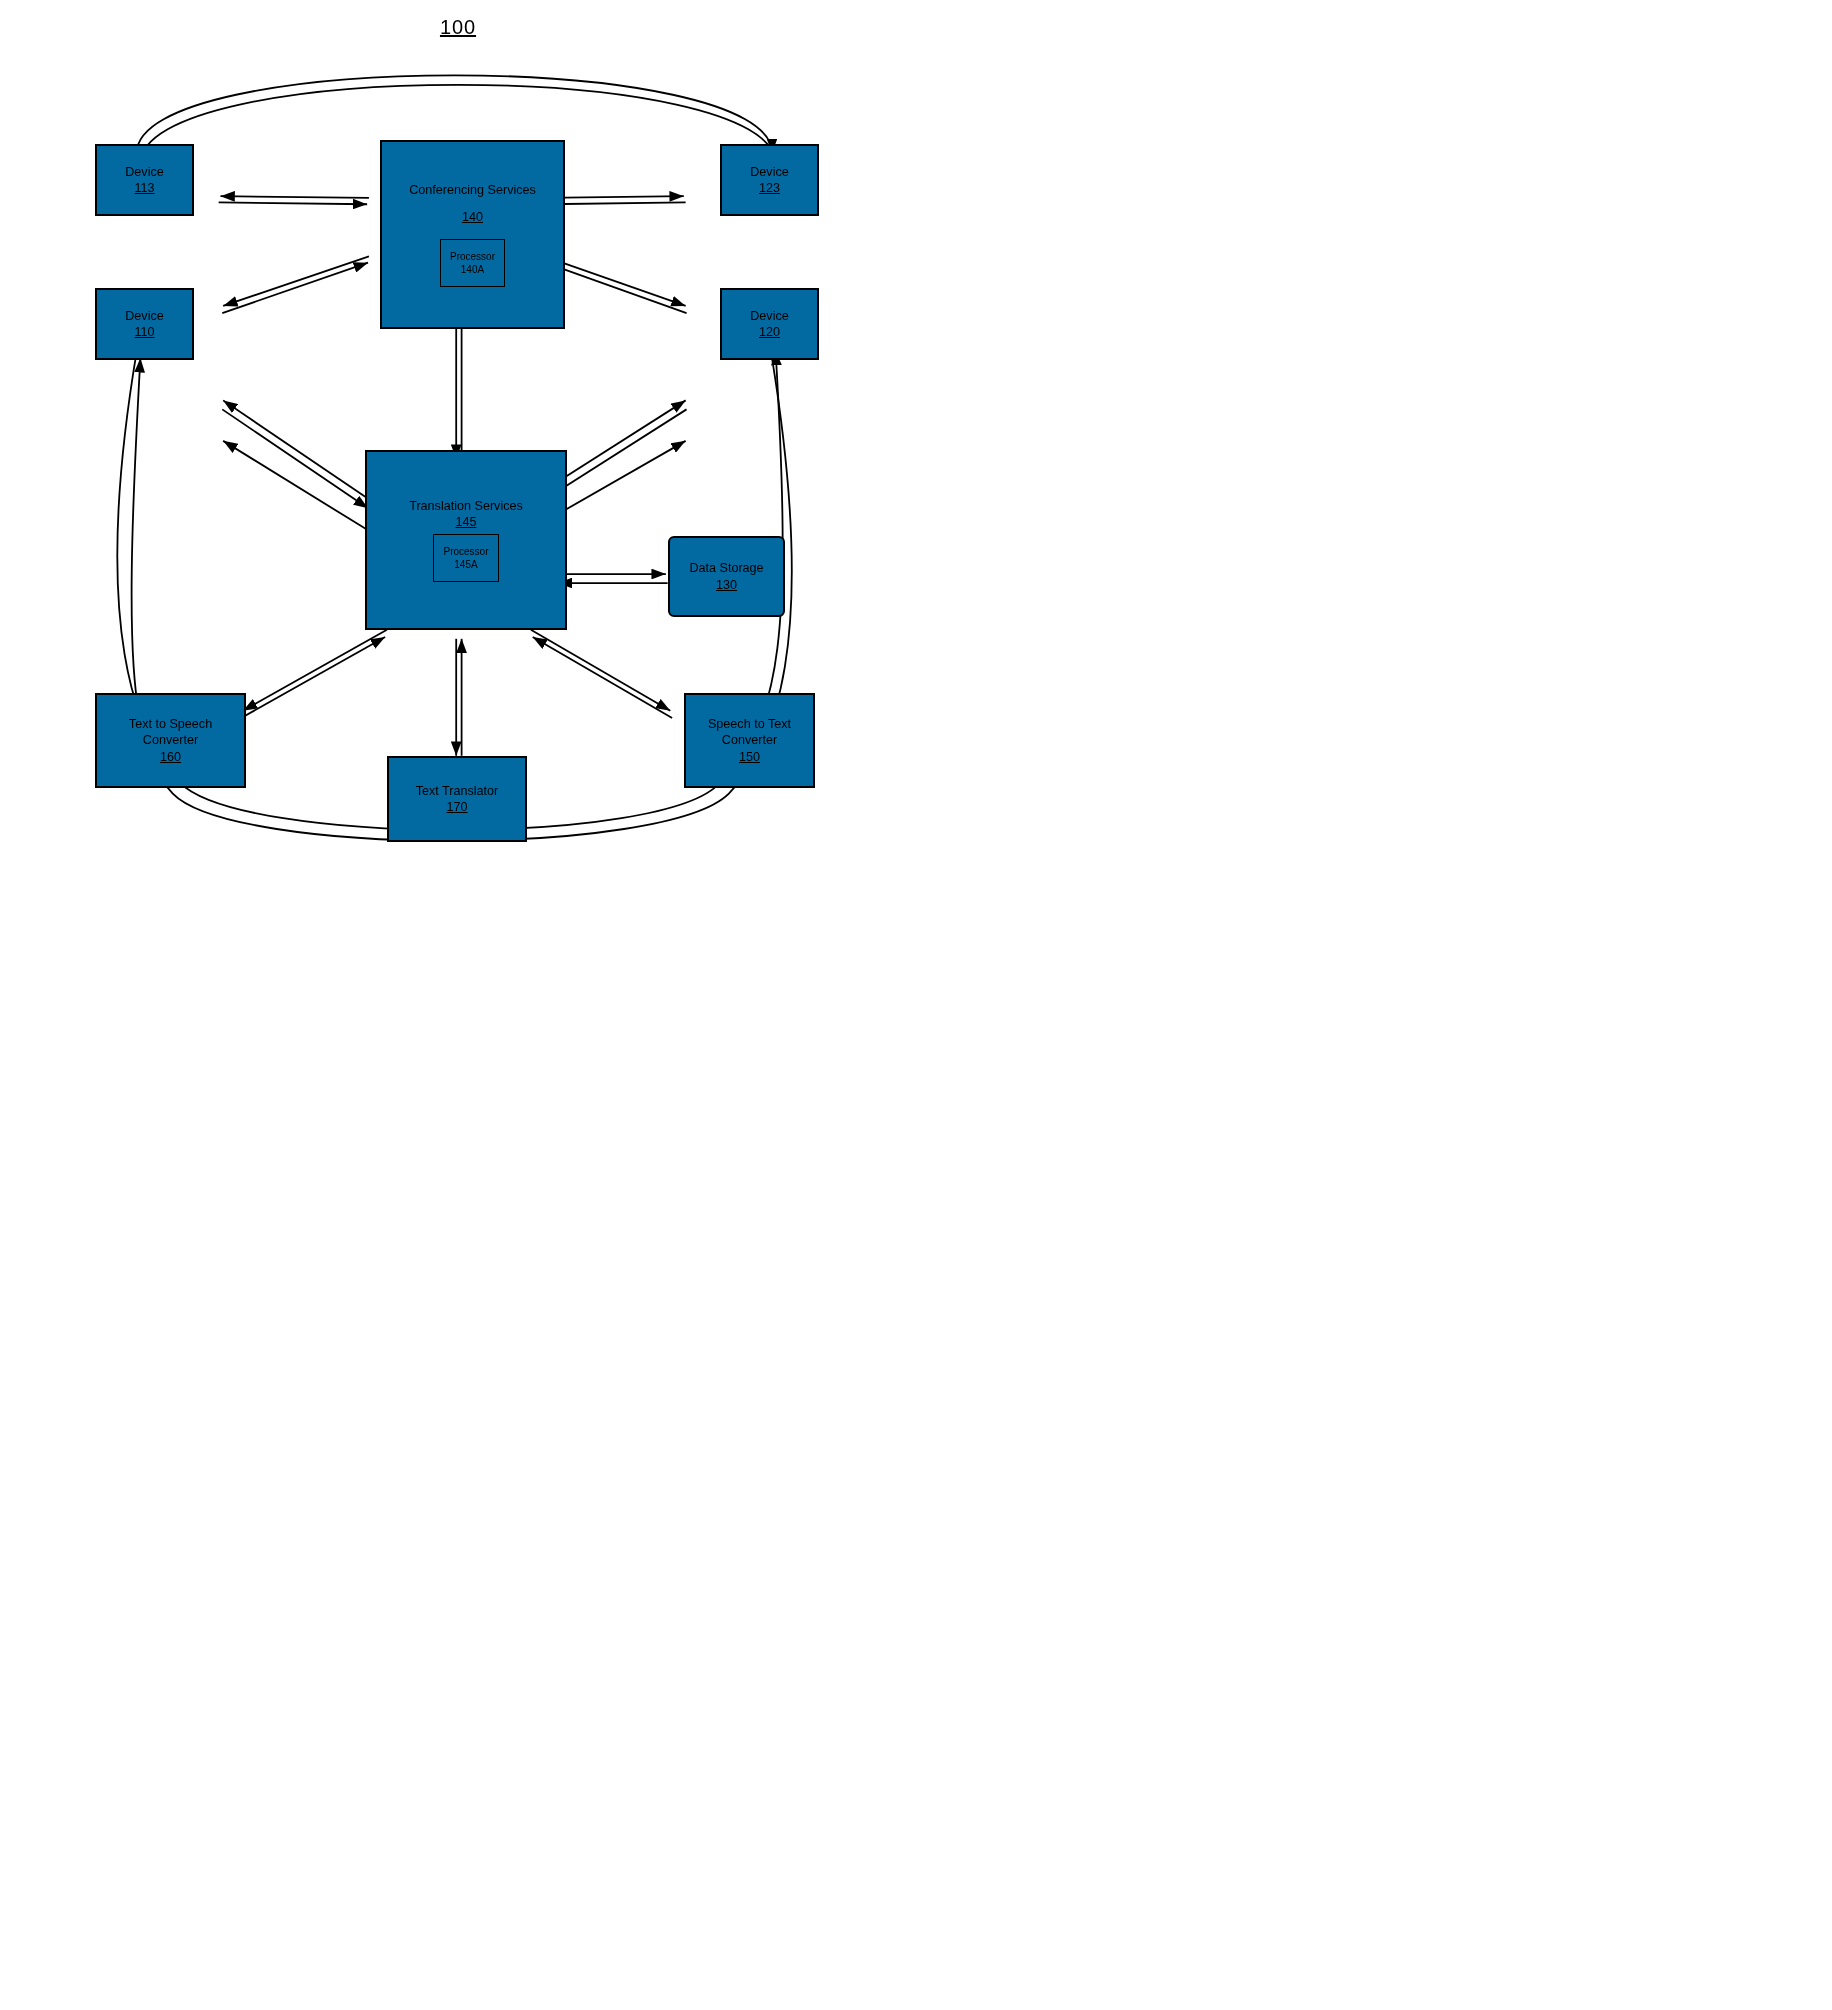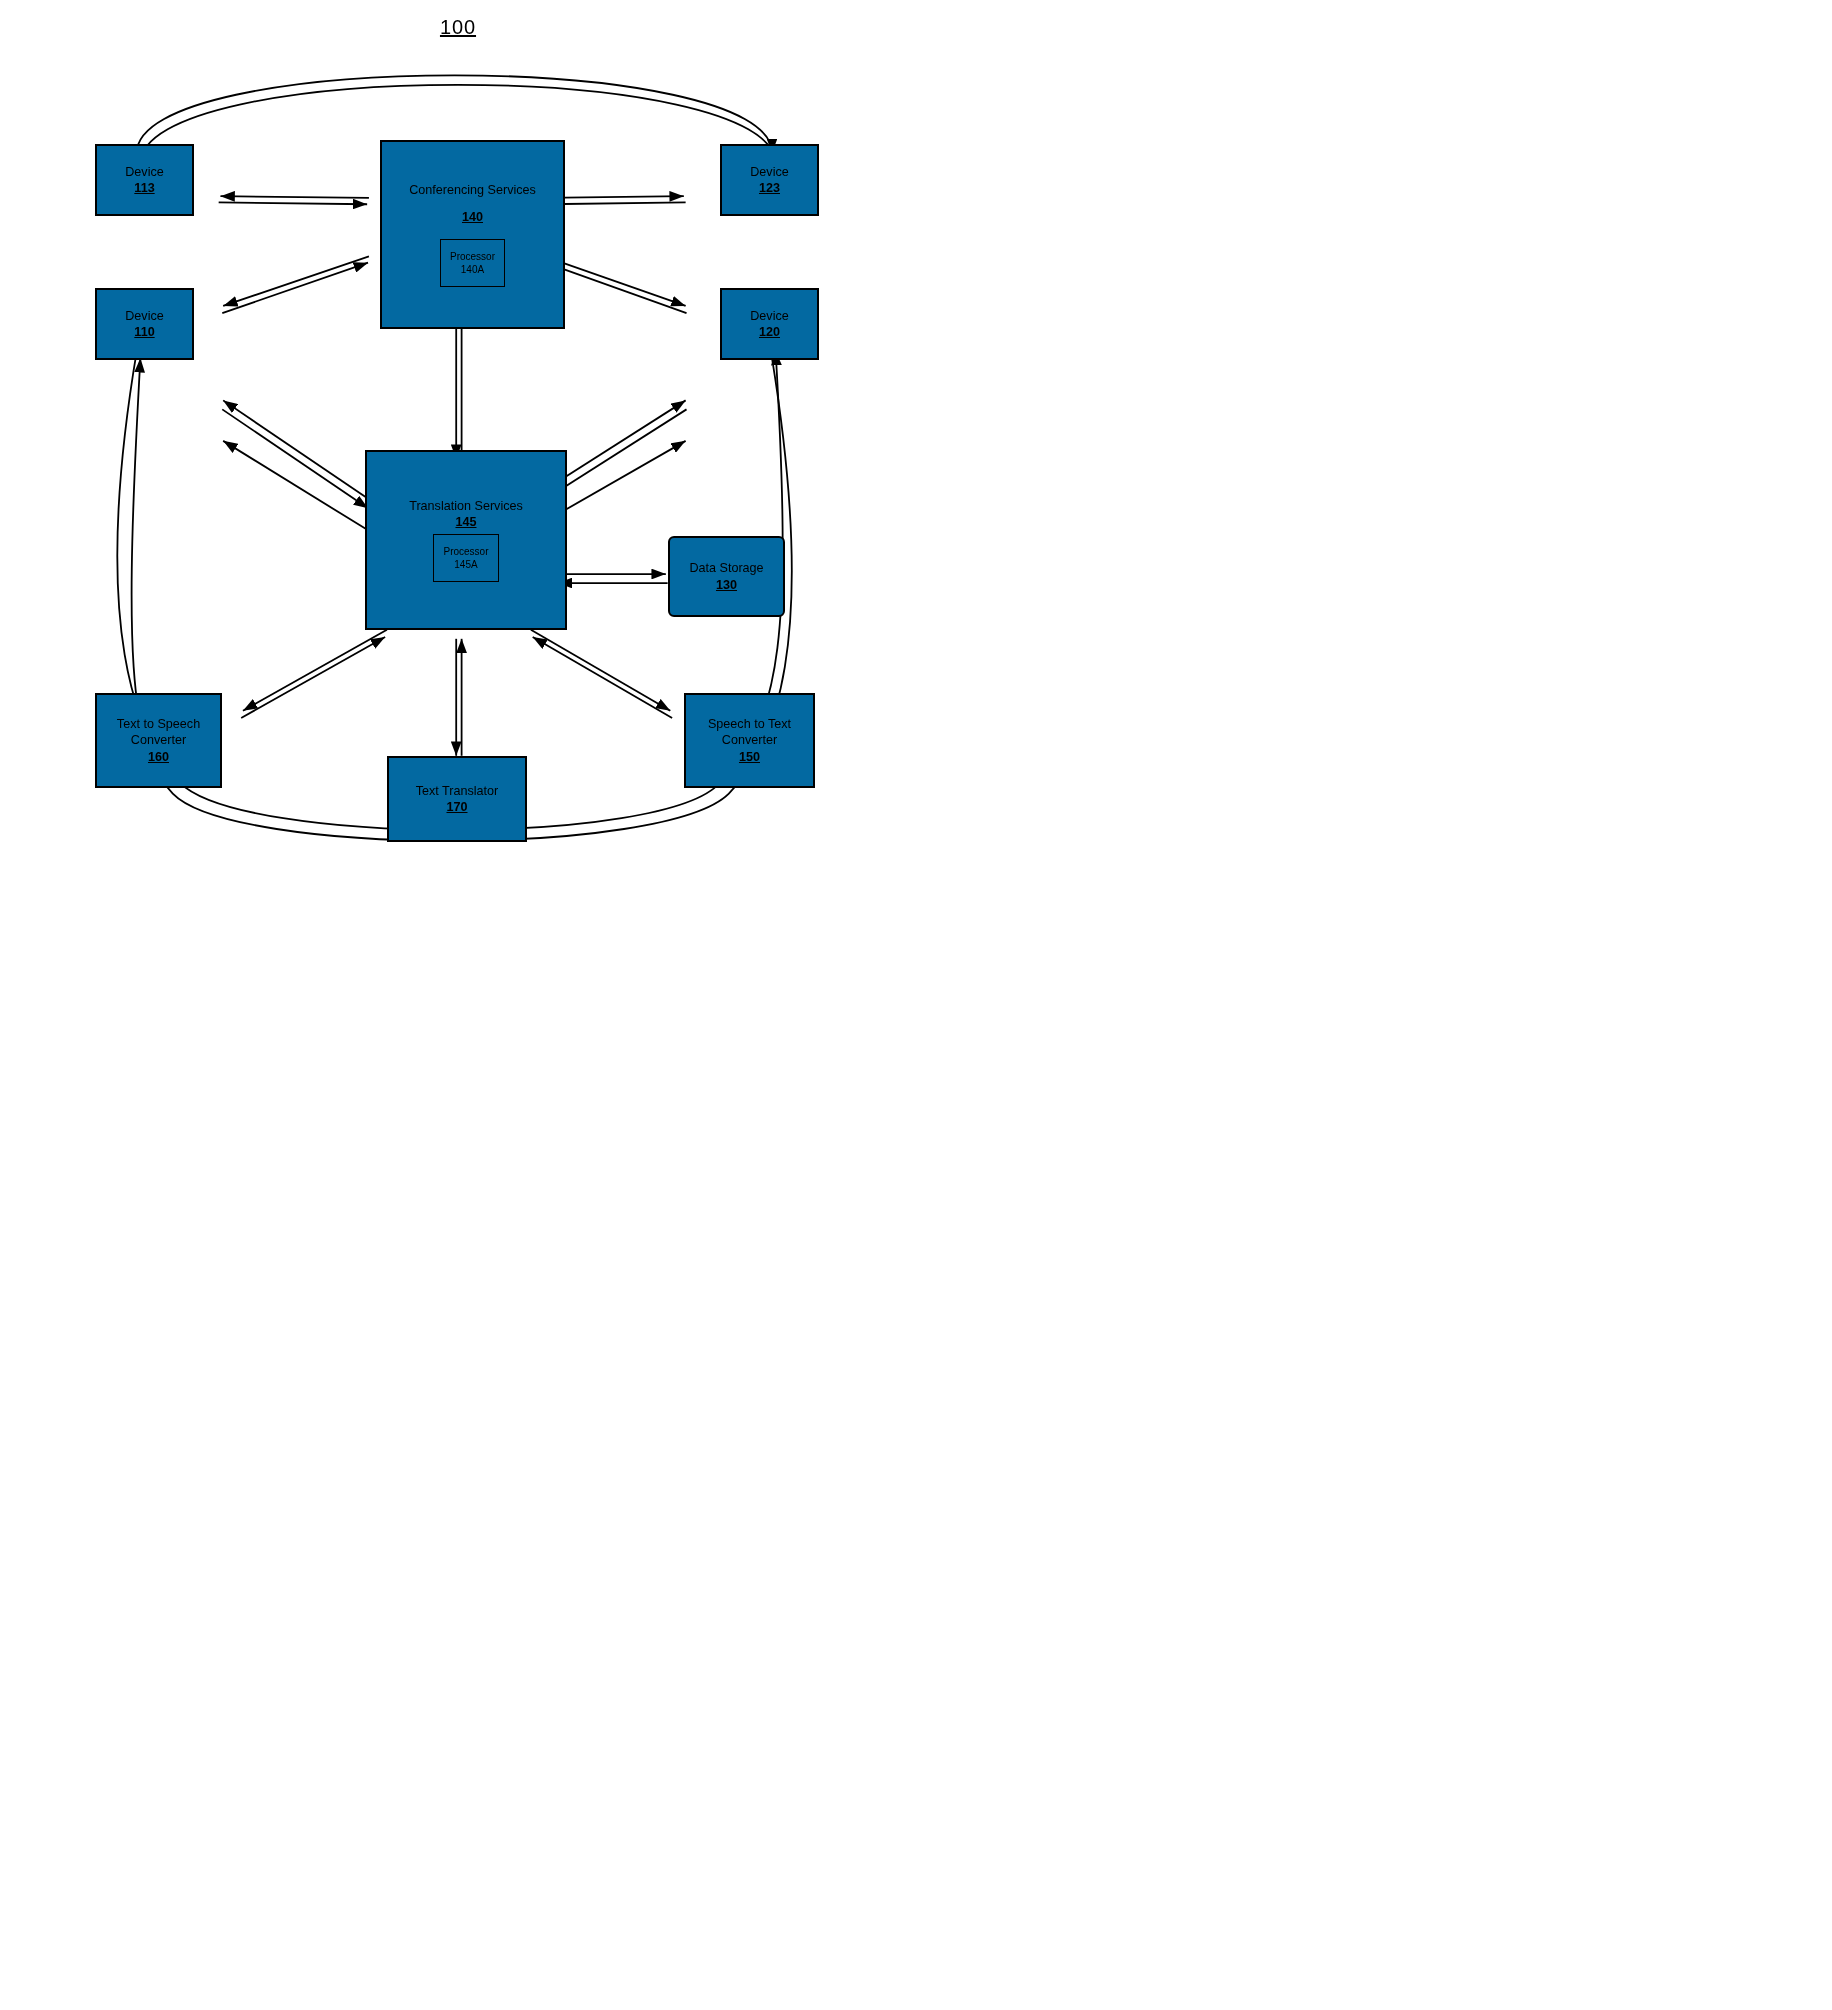--- a/index.html
+++ b/index.html
@@ -38,21 +38,21 @@
       line-height: 1.3;
       display: flex;
       flex-direction: column;
       align-items: center;
       justify-content: center;
       padding: 5.4px 7.2px;
     }
 
     .box .box-number {
       text-decoration: underline;
-      font-weight: bold;
+      font-weight: normal;
     }
 
     .inner-box {
       border: 1.4px solid #000;
       padding: 10px 9px;
       margin-top: 3.6px;
       font-size: 10px;
       text-align: center;
       line-height: 1.3;
     }
@@ -181,21 +181,21 @@
       <span>Processor</span><br>
       <span>145A</span>
     </div>
   </div>
 
   <div class="box" style="left:668px; top:536px; width:117px; height:81px;border-radius:6px;">
     <span>Data Storage</span>
     <span class="box-number">130</span>
   </div>
 
-  <div class="box" style="left:95px; top:693px; width:127px; height:95px;">
+  <div class="box" style="left:95px; top:693px; width:151px; height:95px;">
     <span>Text to Speech Converter</span>
     <span class="box-number">160</span>
   </div>
 
   <div class="box" style="left:684px; top:693px; width:131px; height:95px;">
     <span>Speech to Text Converter</span>
     <span class="box-number">150</span>
   </div>
 
   <div class="box" style="left:387px; top:756px; width:140px; height:86px;">

